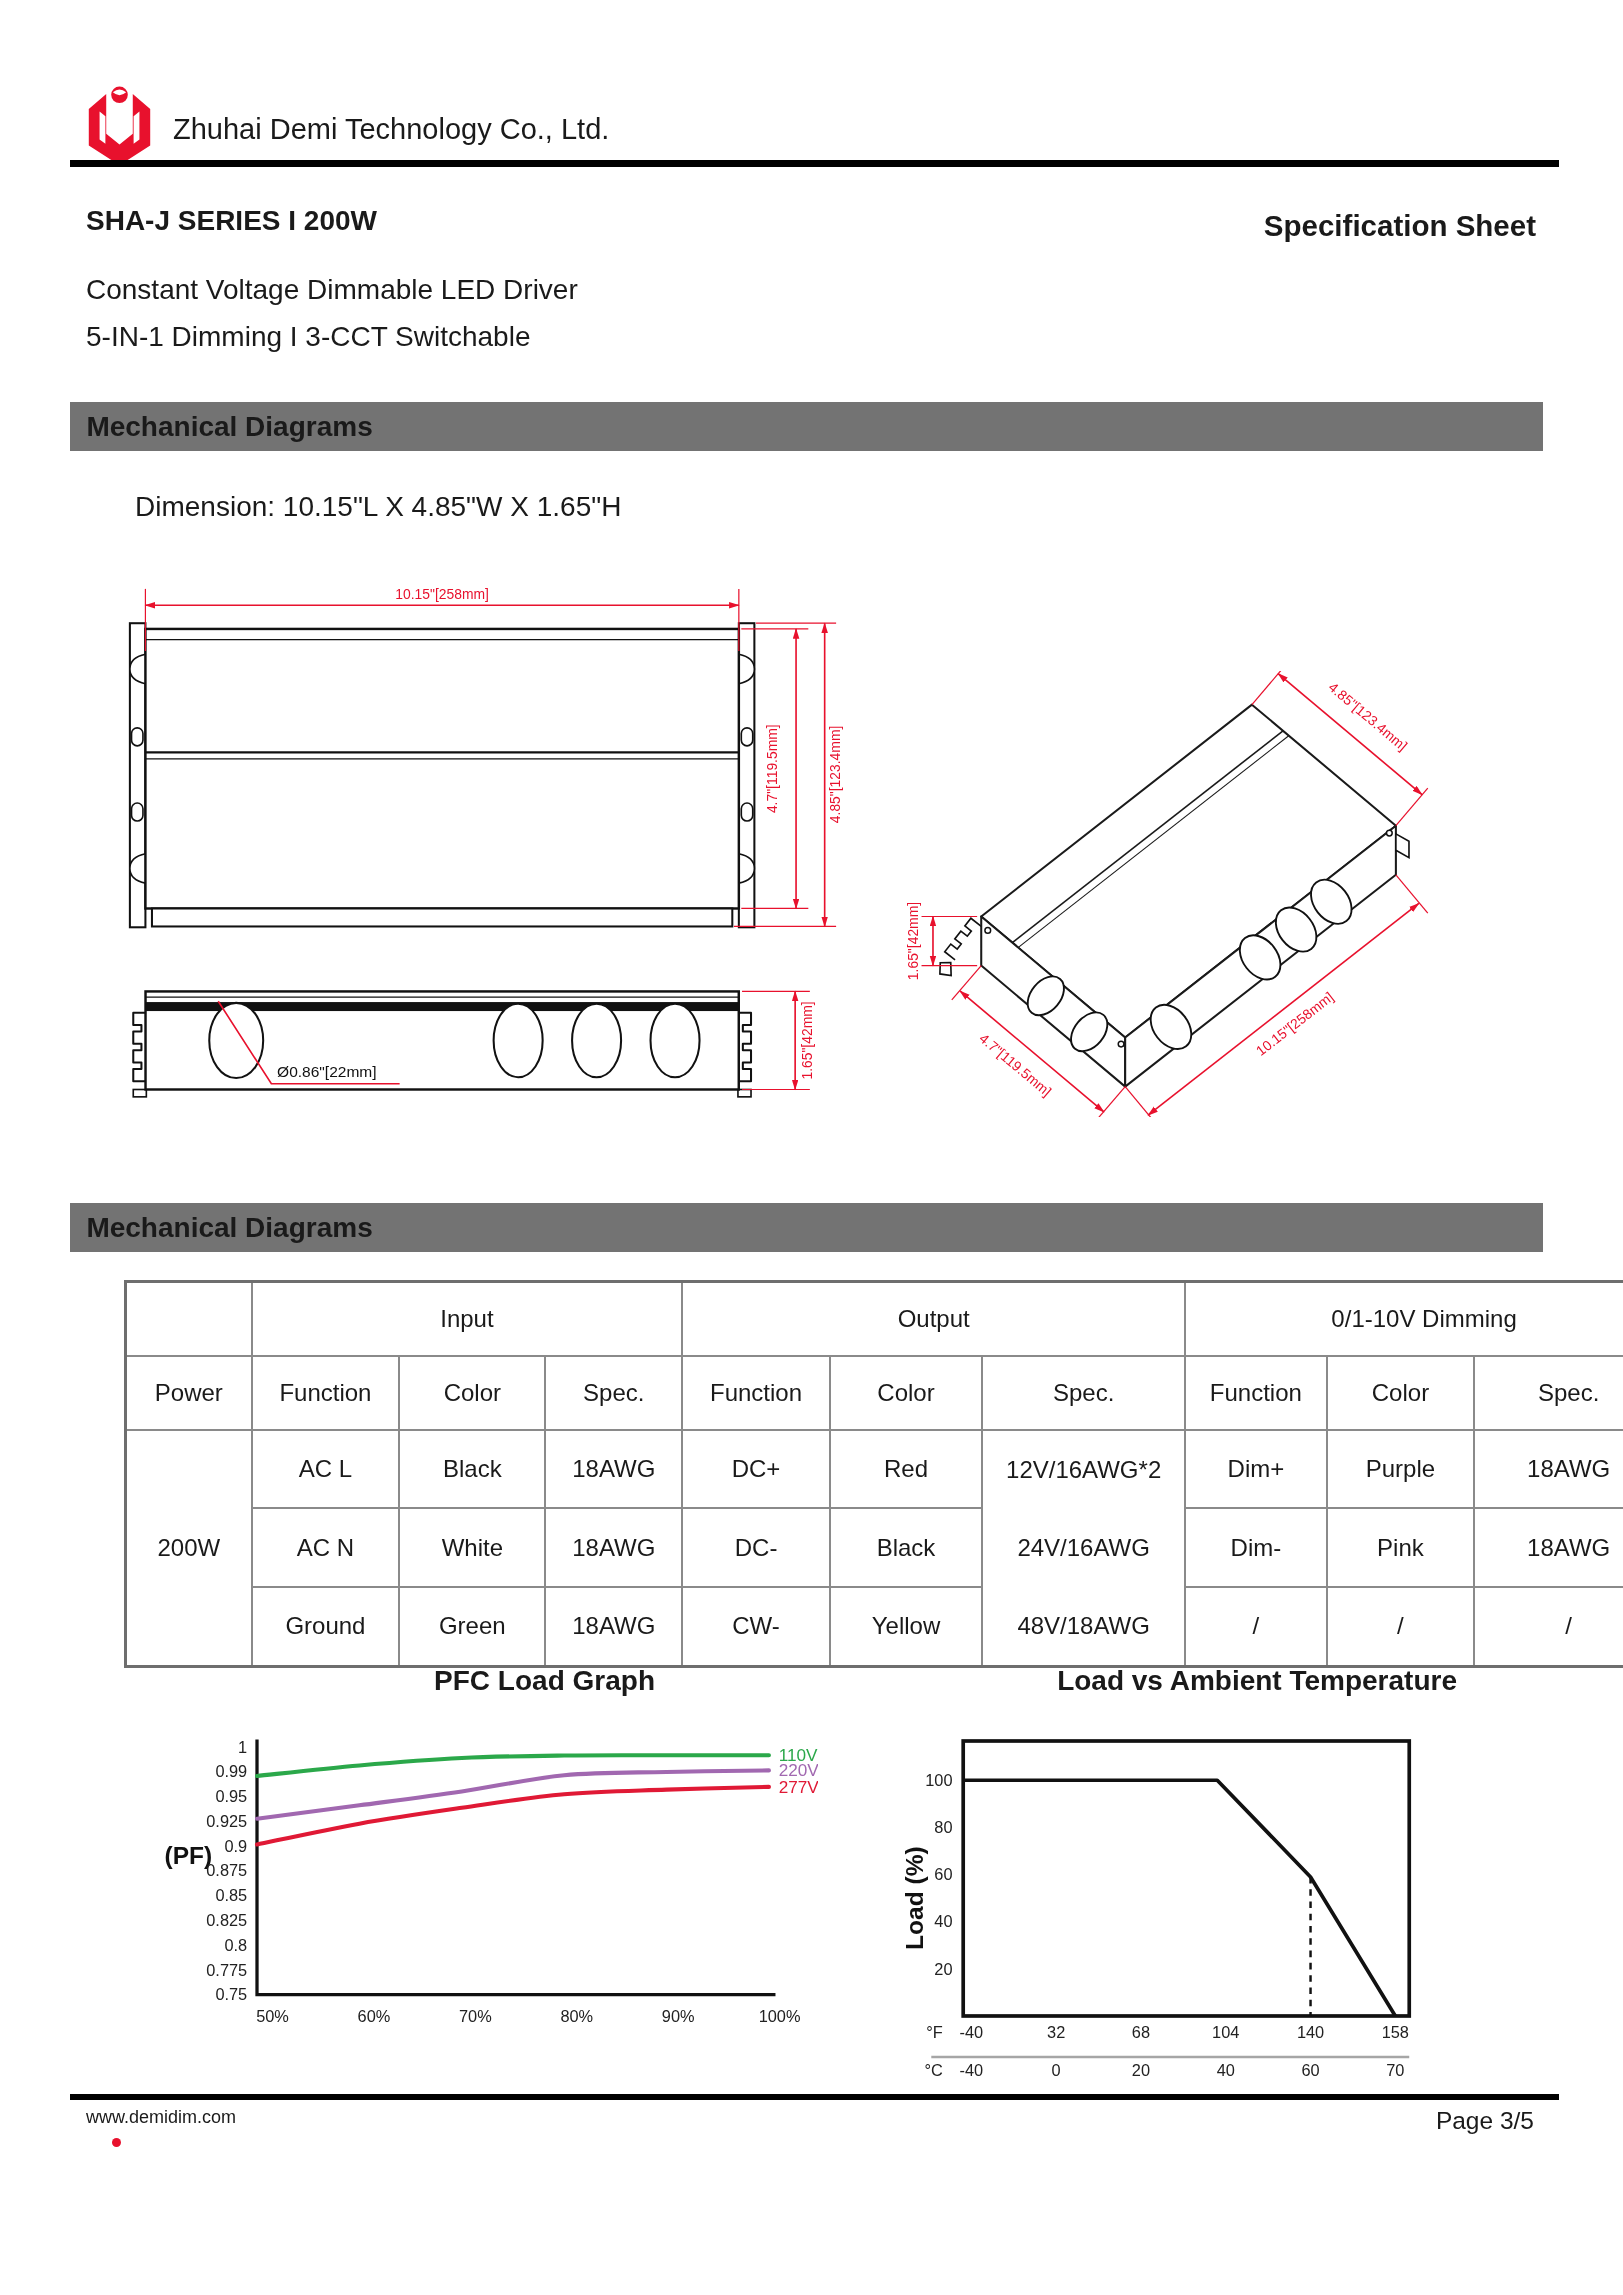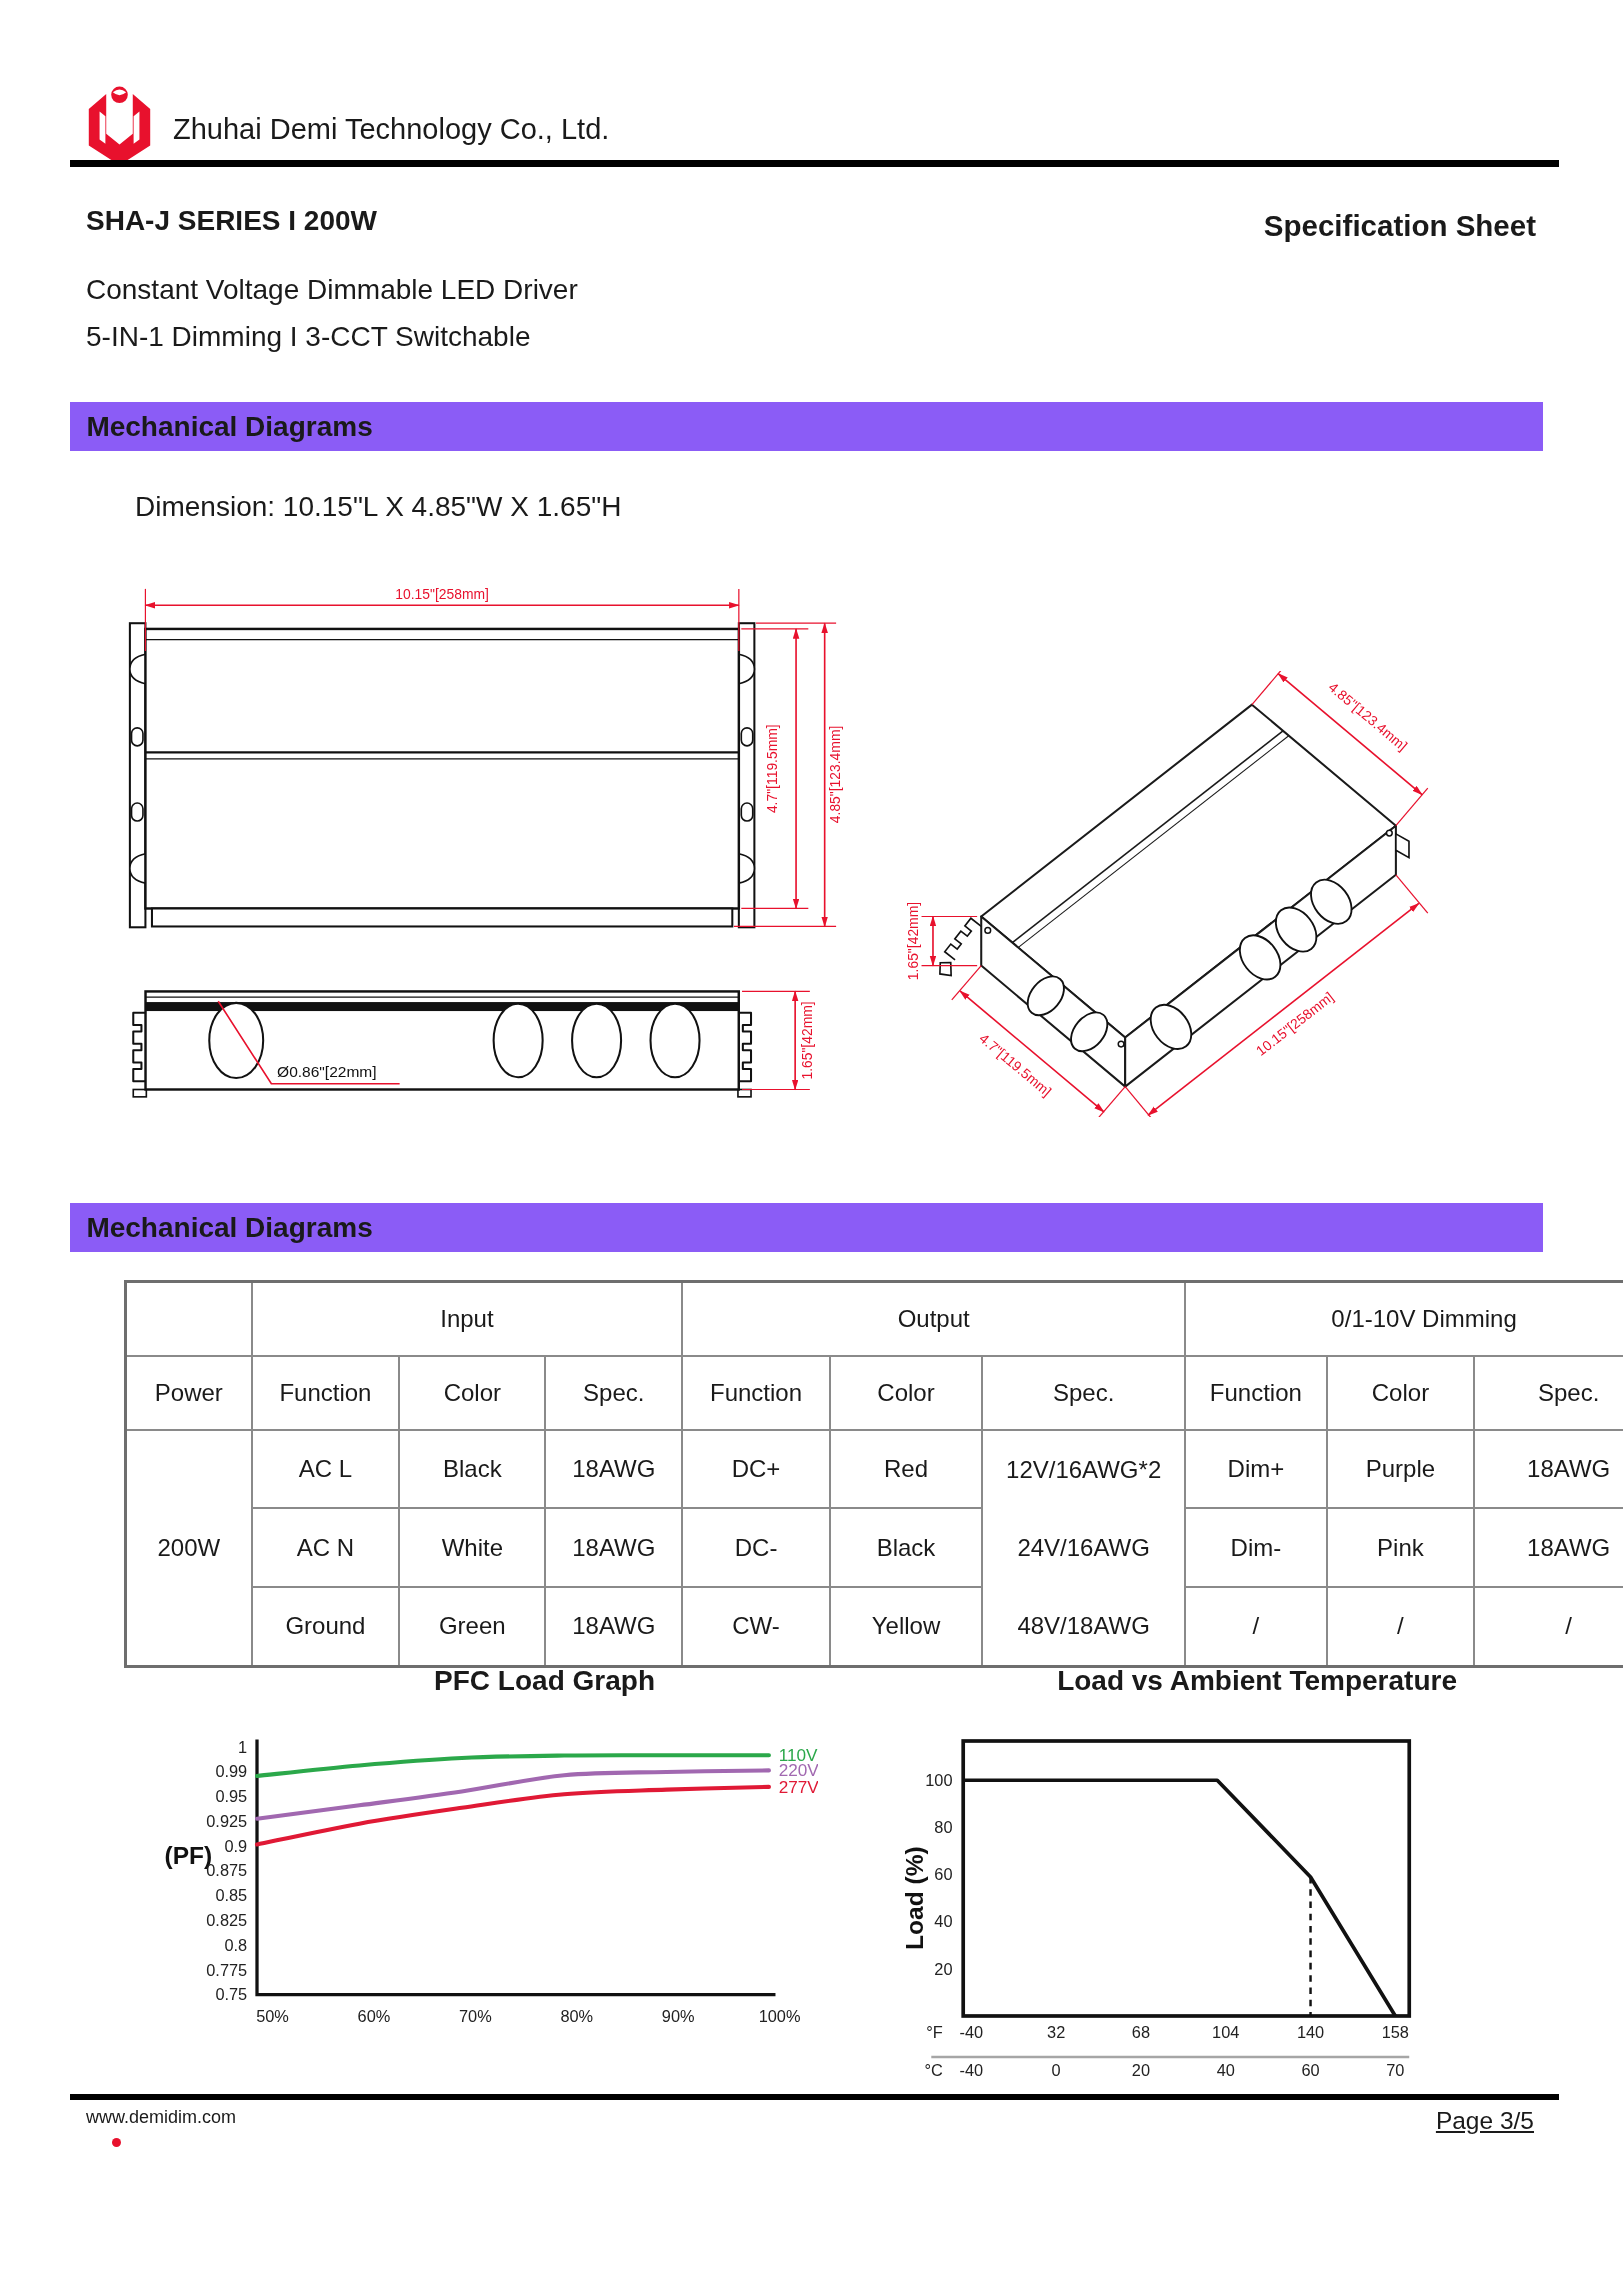--- a/index.html
+++ b/index.html
@@ -3,36 +3,36 @@
 <meta charset="utf-8">
 <style>
   html,body{margin:0;padding:0;background:#fff;}
   body{width:1623px;height:2295px;position:relative;font-family:"Liberation Sans",sans-serif;color:#1a1a1a;overflow:hidden;}
   .abs{position:absolute;}
   .company-name{left:173px;top:113px;font-size:29px;font-weight:normal;}
   .rule{background:#000;height:6.5px;left:70px;width:1489px;}
   .doc-title{left:86px;top:205px;font-size:28px;font-weight:bold;}
   .spec-sheet{top:209px;right:87px;font-size:29.5px;font-weight:bold;}
   .subtitle{left:86px;font-size:28px;}
-  .section-bar{left:70px;width:1473px;height:49px;background:#8b5cf6;display:flex;align-items:center;padding-left:16.4px;box-sizing:border-box;}
+  .section-bar{left:70px;width:1473px;height:49px;background:#737373;display:flex;align-items:center;padding-left:16.4px;box-sizing:border-box;}
   .section-bar span{font-size:28px;font-weight:bold;}
   .dim-note{left:135px;top:491px;font-size:28px;}
   table.wiring{position:absolute;left:124px;top:1280px;width:1541px;border-collapse:collapse;table-layout:fixed;border:3.3px solid #6e6e6e;}
   table.wiring td{border:2px solid #8a8a8a;text-align:center;vertical-align:middle;font-size:24px;padding:0;}
   .h1r{height:74px;} .h2r{height:74px;} .dr{height:70px;}
   .spec-multiline{line-height:78px;}
   .chart-title{font-size:28px;font-weight:bold;text-align:right;}
   svg text{font-family:"Liberation Sans",sans-serif;}
   .tick{font-size:20px;fill:#222;}
   .legend{font-size:21px;}
   .dim{font-size:17px;fill:#e8112d;}
   .lbl{font-size:19px;fill:#111;}
   .axlab{font-size:30px;font-weight:bold;fill:#111;}
   .footer-url{left:86px;top:2107px;font-size:18px;}
-  .footer-page{right:89px;top:2107px;font-size:24.5px;text-decoration:underline;}
+  .footer-page{right:89px;top:2107px;font-size:24.5px;}
   .red-dot{left:112px;top:2138px;width:9px;height:9px;border-radius:50%;background:#e8112d;}
 </style>
 </head>
 <body>
 
 <svg class="abs" style="left:78px;top:84px;" width="83" height="83" viewBox="0 0 100 100">
   <circle cx="50" cy="13" r="10" fill="#e8112d"></circle>
   <path d="M42,10 q8,-7 16,0 q-8,7 -16,0" fill="#fff"></path>
   <path d="M13,30 L34,12 L34,60 L50,73 L66,60 L66,12 L87,30 L87,74 L50,98 L13,74 Z" fill="#e8112d"></path>
   <path d="M26,33 L26,67 L33,72 L33,39 Z" fill="#fff"></path>

